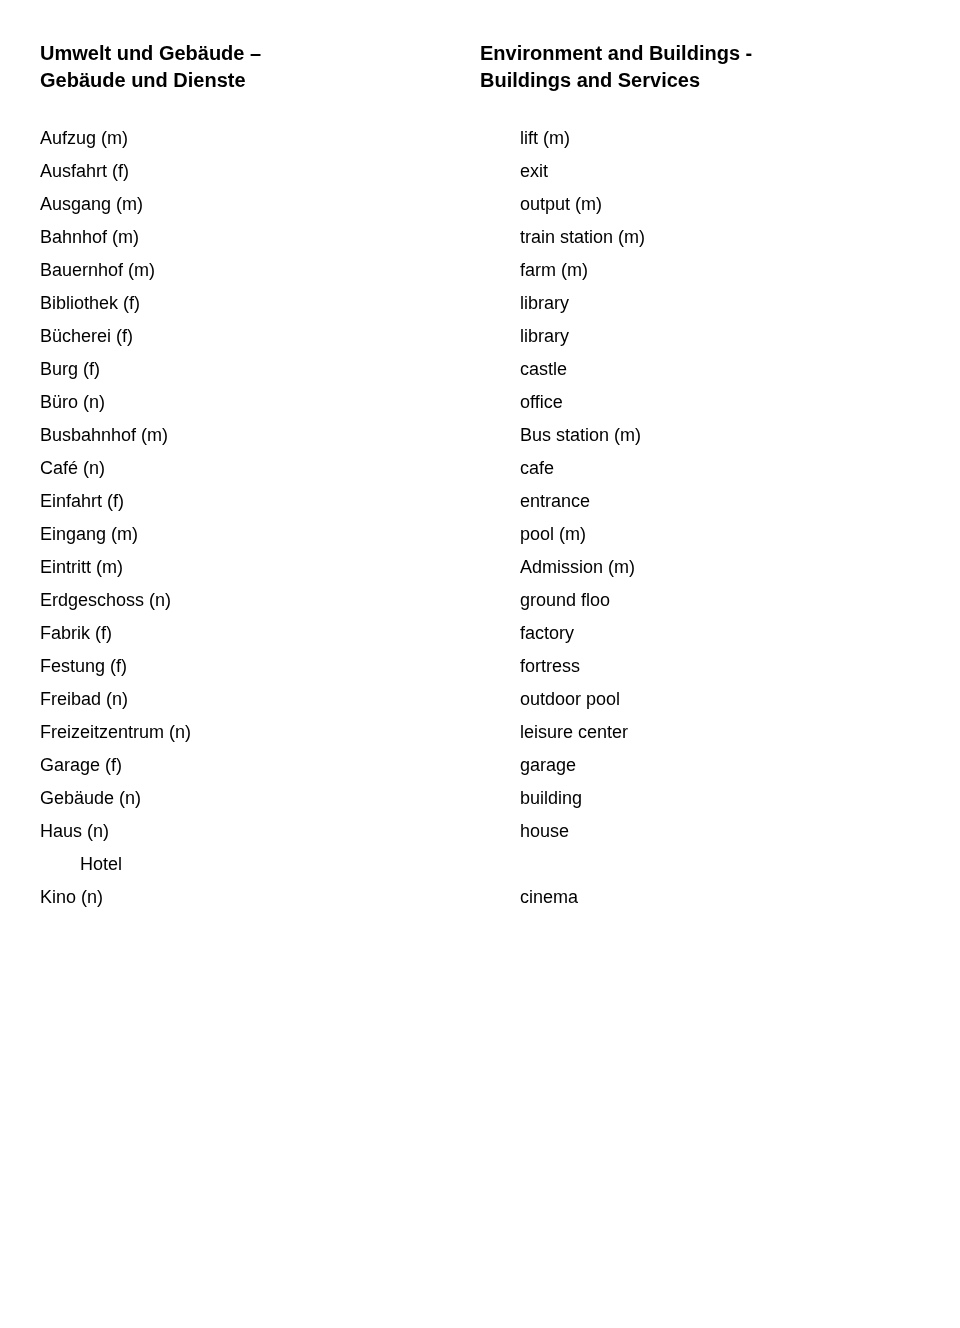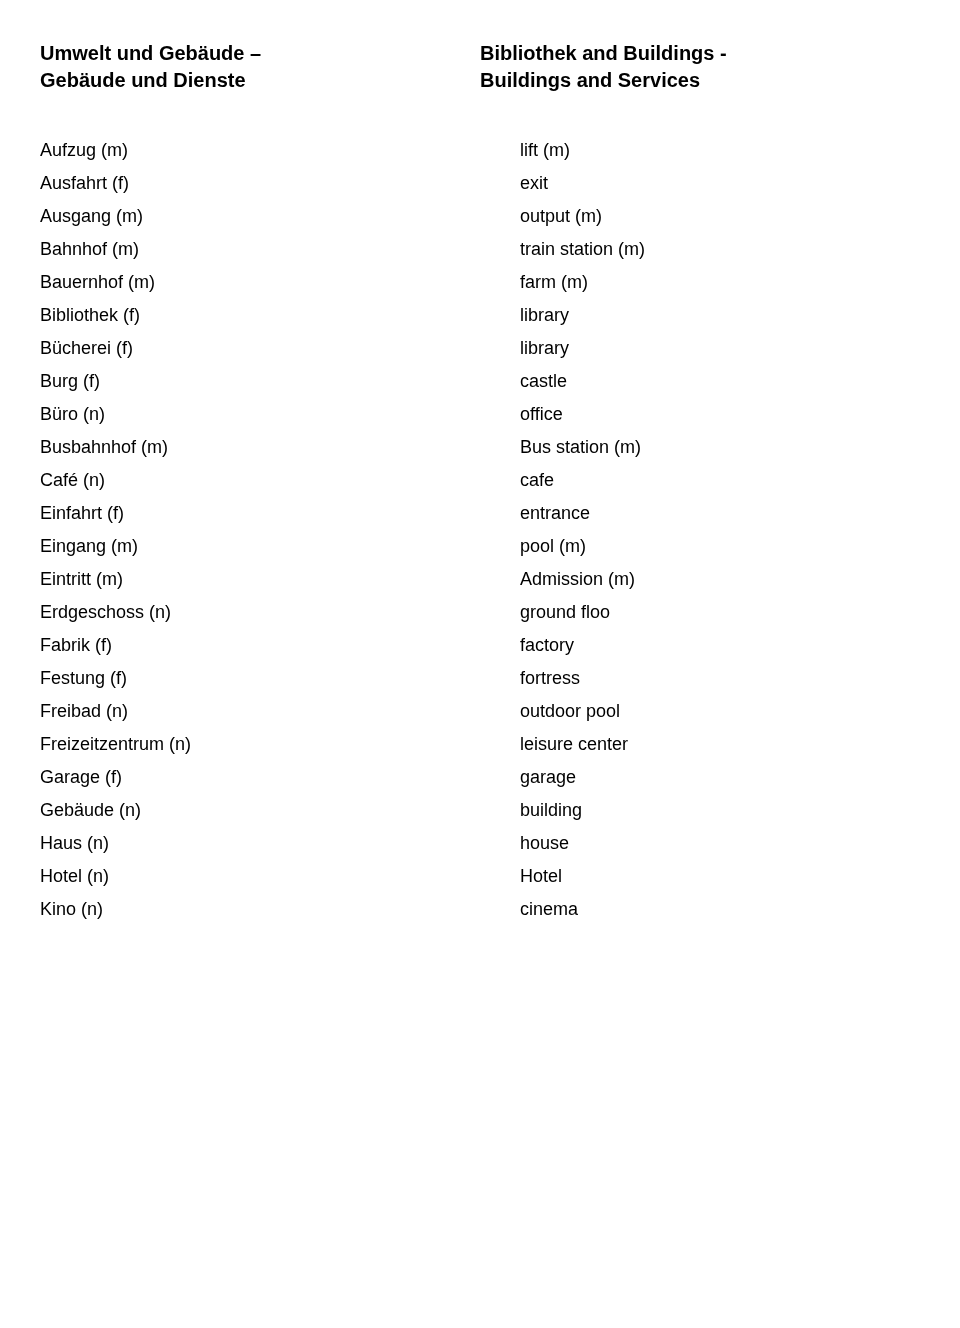--- a/index.html
+++ b/index.html
@@ -15,21 +15,20 @@
       color: #000000;
       width: 960px;
       min-height: 1328px;
       padding: 40px 40px;
     }
 
     .page-container {
       display: flex;
       flex-direction: column;
       width: 100%;
-      gap: 12px;
     }
 
     .header-row {
       display: flex;
       flex-direction: row;
       margin-bottom: 28px;
     }
 
     .header-german {
       flex: 0 0 50%;
@@ -74,21 +73,21 @@
 <body>
 
 <div class="page-container">
 
   <div class="header-row">
     <div class="header-german">
       <span>Umwelt und Gebäude –</span><br>
       <span>Gebäude und Dienste</span>
     </div>
     <div class="header-english">
-      <span>Bibliothek and Buildings -</span><br>
+      <span>Environment and Buildings -</span><br>
       <span>Buildings and Services</span>
     </div>
   </div>
 
   <div class="vocab-table" id="vocab-table">
   <div class="vocab-row">
         <div class="vocab-german">Aufzug (m)</div>
         <div class="vocab-english">lift (m)</div>
       </div>
       <div class="vocab-row">
@@ -169,21 +168,20 @@
       </div>
       <div class="vocab-row">
         <div class="vocab-german">Gebäude (n)</div>
         <div class="vocab-english">building</div>
       </div>
       <div class="vocab-row">
         <div class="vocab-german">Haus (n)</div>
         <div class="vocab-english">house</div>
       </div>
       <div class="vocab-row">
-        <div class="vocab-german">Hotel (n)</div>
         <div class="vocab-english">Hotel</div>
       </div>
       <div class="vocab-row">
         <div class="vocab-german">Kino (n)</div>
         <div class="vocab-english">cinema</div>
       </div>
     </div>
 
 </div>
 

